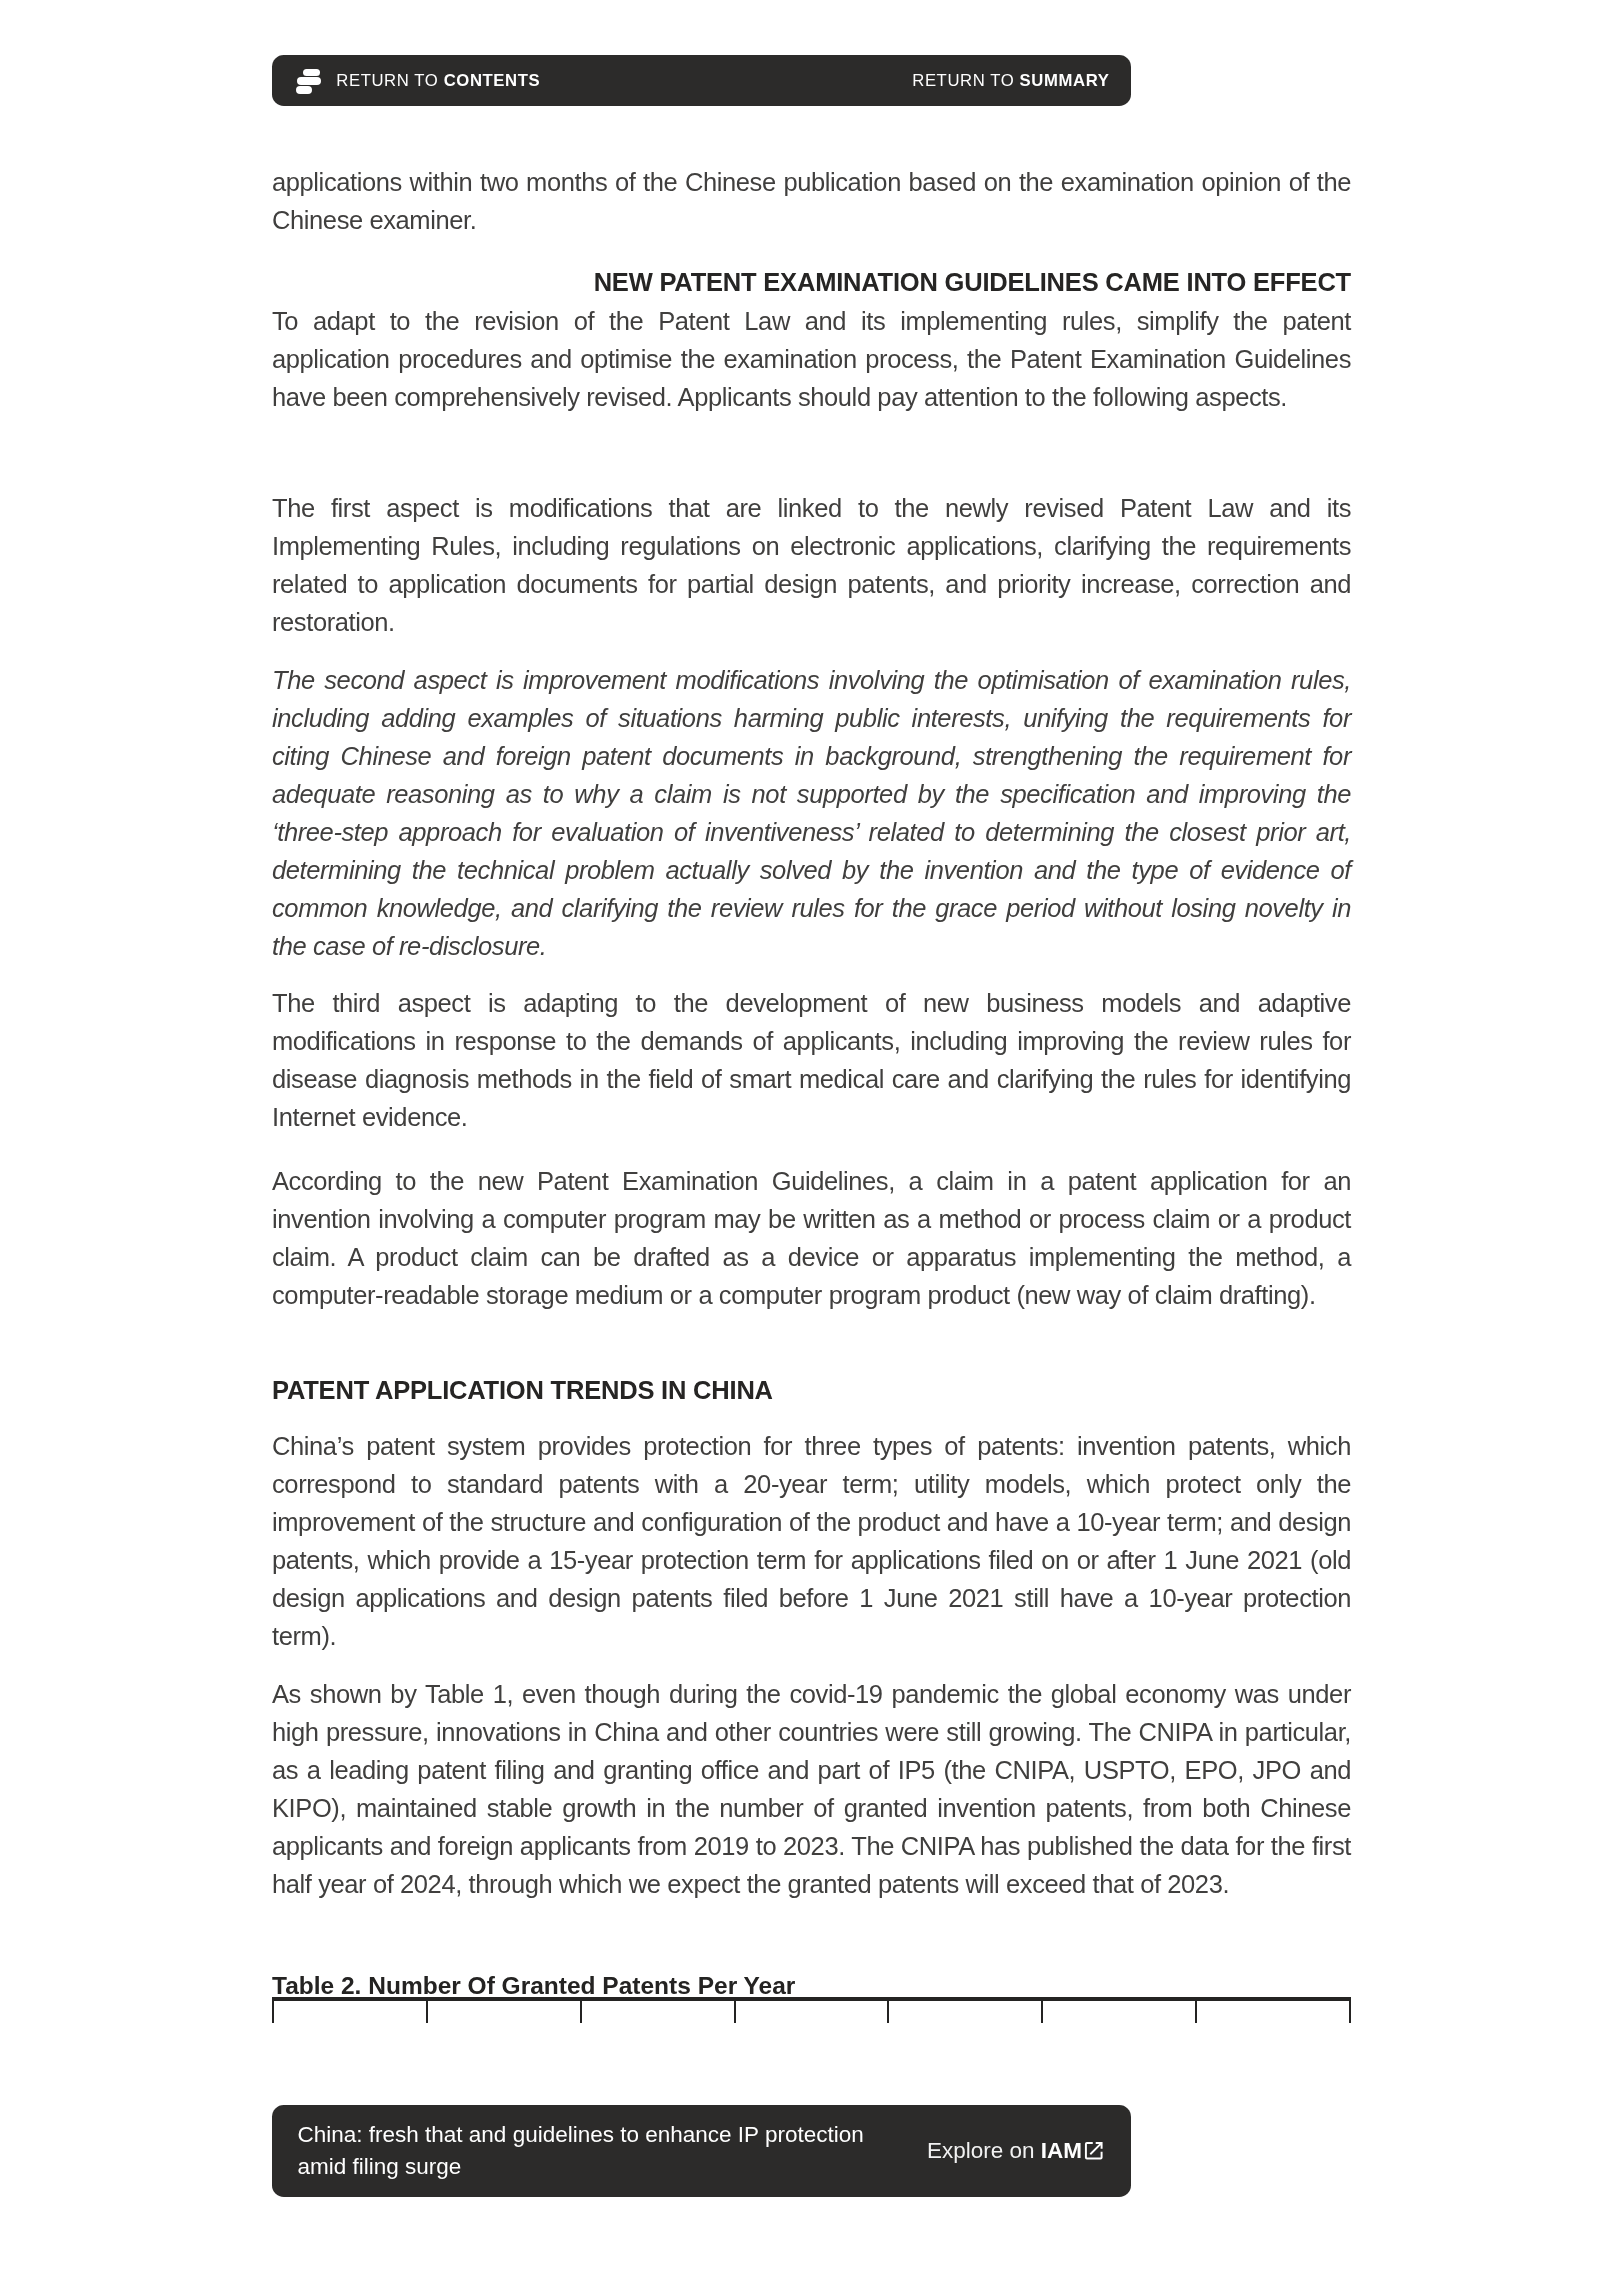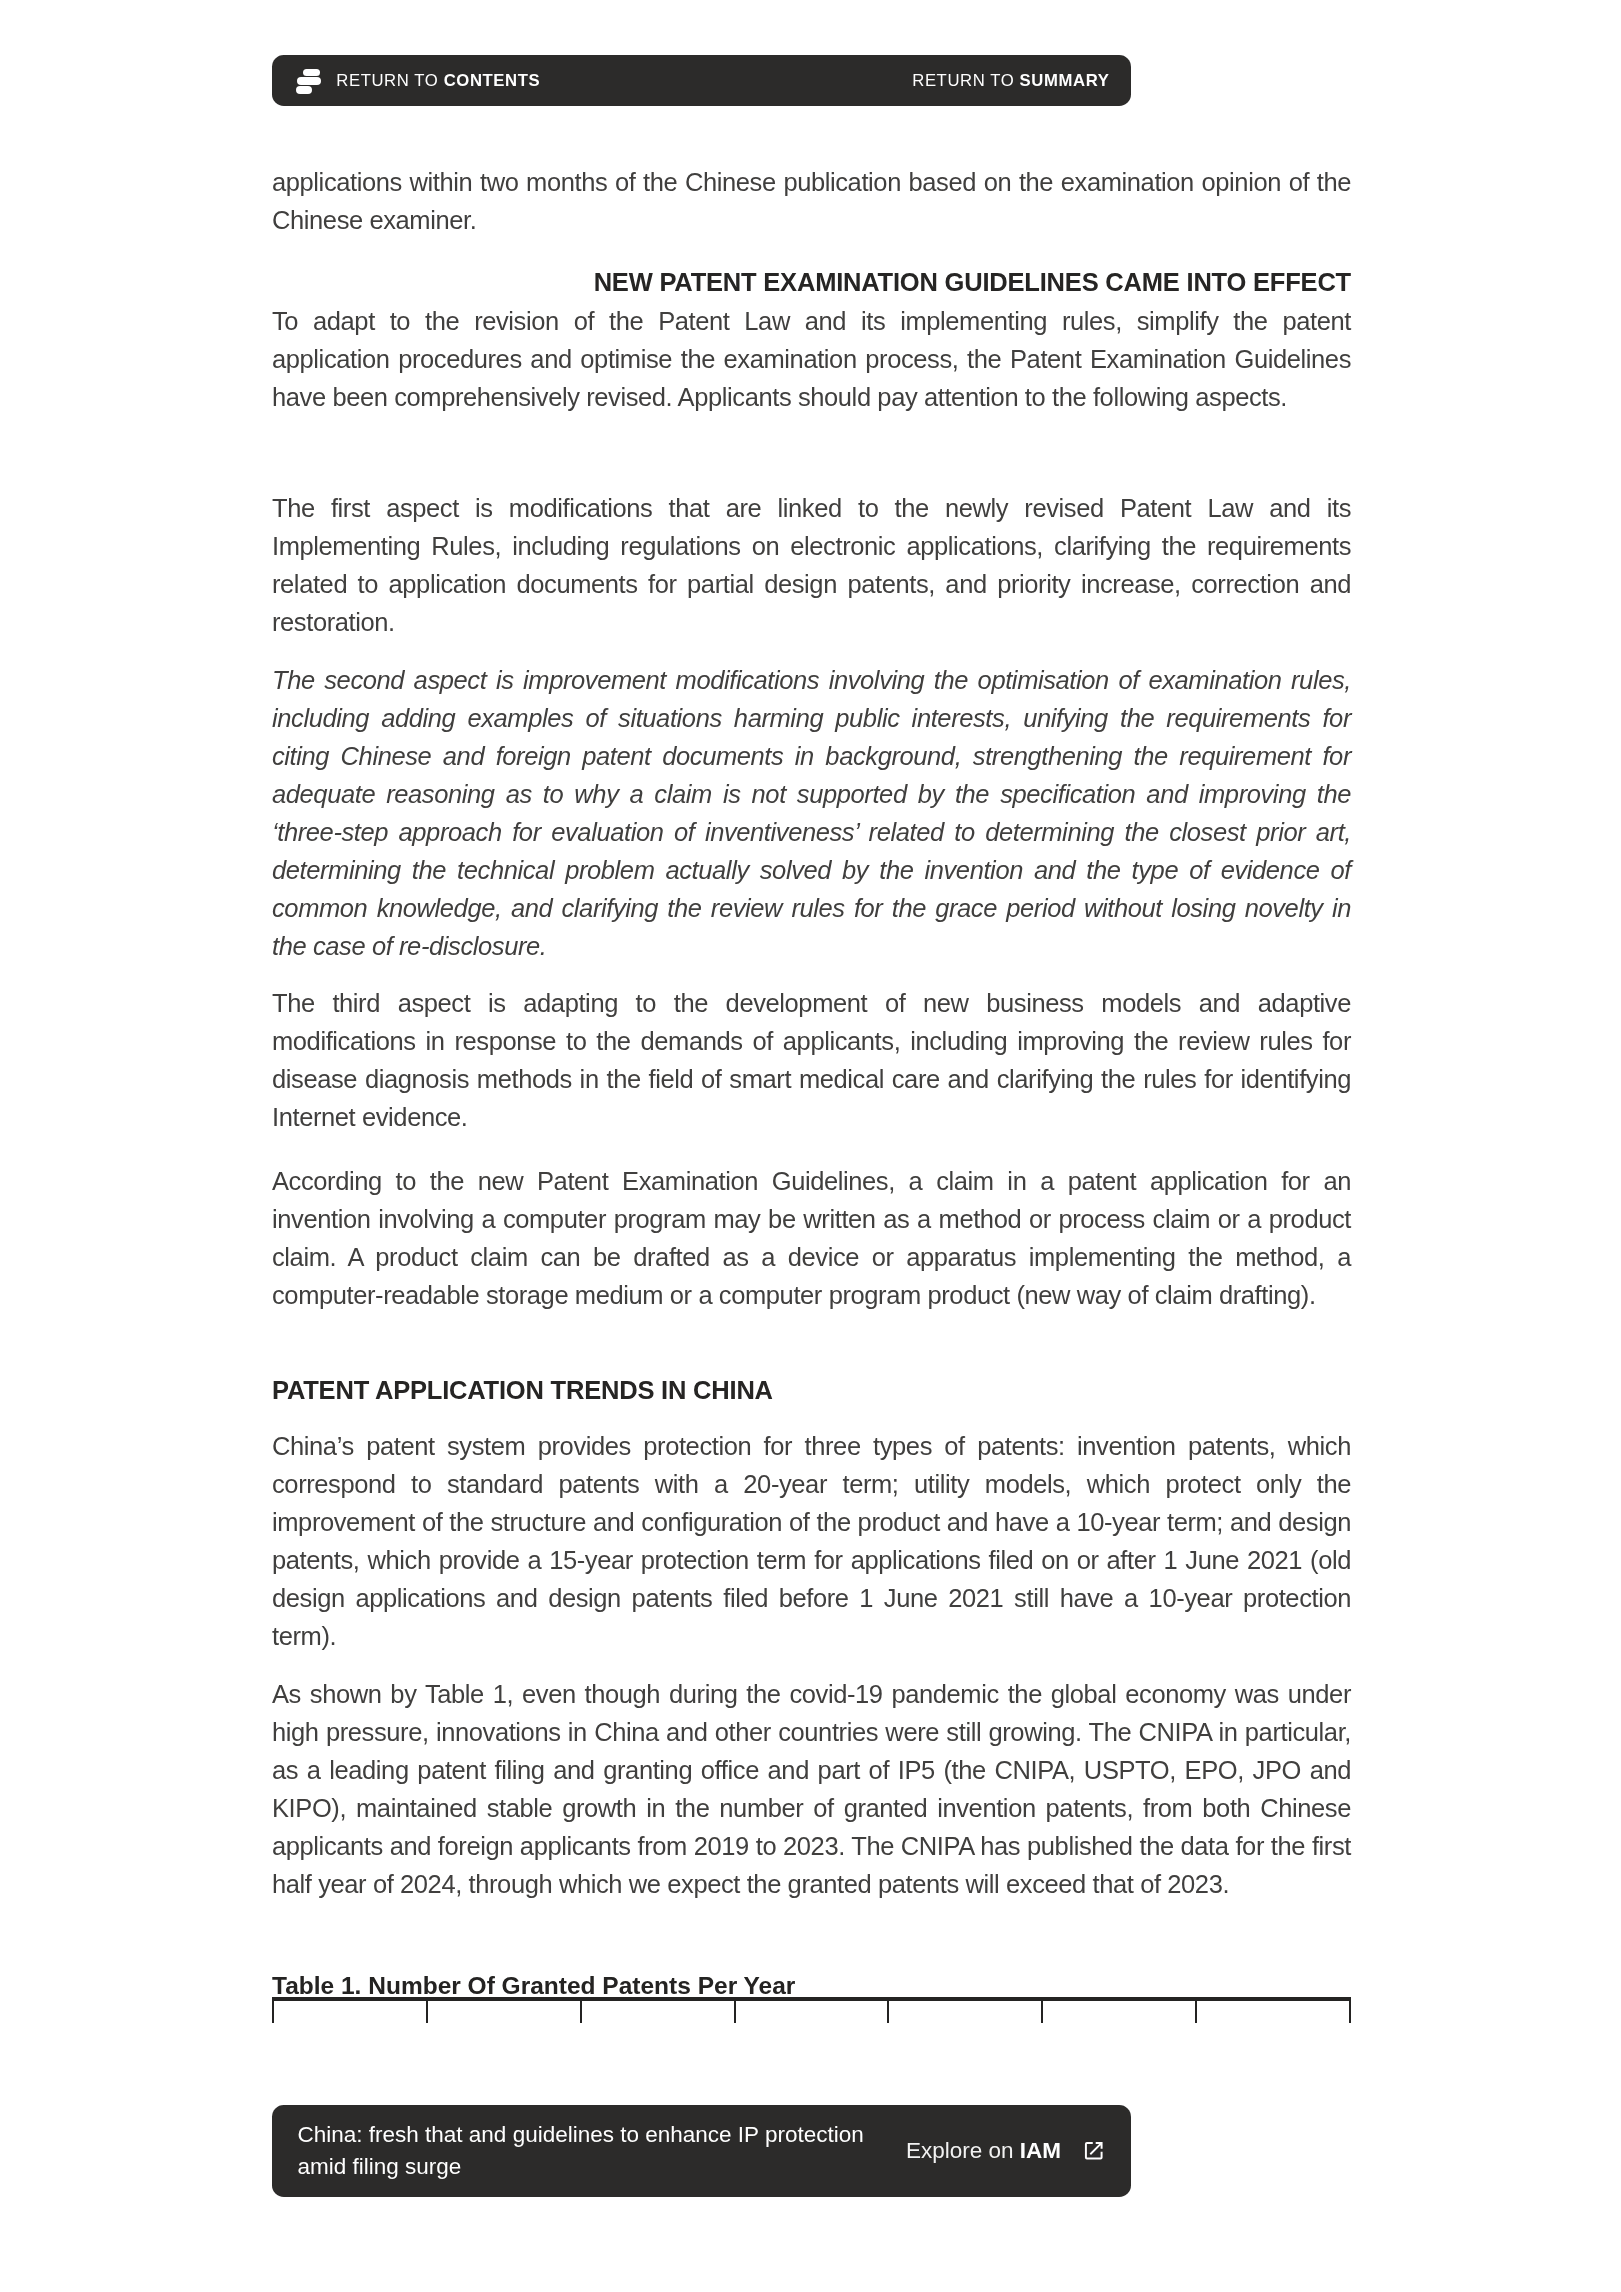--- a/index.html
+++ b/index.html
@@ -57,21 +57,21 @@
     border-top: 4.9px solid #242322;
     display: flex;
   }
   .tcell { flex: 1 1 0; border-left: 2px solid #242322; }
   .tcell:last-child { border-right: 2px solid #242322; }
 
   
   .bottombar { top: 2105px; height: 92px; padding: 0 25.5px; }
   .footer-title { font-size: 22.5px; line-height: 32px; font-weight: 400; color: #ffffff; }
   .explore-link {
-    display: flex; align-items: center; gap: 21px;
+    display: flex; align-items: center; gap: 0;
     color: #f2f2f2; text-decoration: none; cursor: pointer;
     font-size: 22.5px; font-weight: 400;
   }
   .explore-link b { color: #ffffff; font-weight: 700; }
   .ext-icon { width: 23.5px; height: 23.5px; display: block; }
 </style>
 </head>
 <body>
 
 <div class="page">
@@ -102,21 +102,21 @@
   <p class="blk para p3">The first aspect is modifications that are linked to the newly revised Patent Law and its Implementing Rules, including regulations on electronic applications, clarifying the requirements related to application documents for partial design patents, and priority increase, correction and restoration.</p>
   <p class="blk para p4">The second aspect is improvement modifications involving the optimisation of examination rules, including adding examples of situations harming public interests, unifying the requirements for citing Chinese and foreign patent documents in background, strengthening the requirement for adequate reasoning as to why a claim is not supported by the specification and improving the ‘three-step approach for evaluation of inventiveness’ related to determining the closest prior art, determining the technical problem actually solved by the invention and the type of evidence of common knowledge, and clarifying the review rules for the grace period without losing novelty in the case of re-disclosure.</p>
   <p class="blk para p5">The third aspect is adapting to the development of new business models and adaptive modifications in response to the demands of applicants, including improving the review rules for disease diagnosis methods in the field of smart medical care and clarifying the rules for identifying Internet evidence.</p>
   <p class="blk para p6">According to the new Patent Examination Guidelines, a claim in a patent application for an invention involving a computer program may be written as a method or process claim or a product claim. A product claim can be drafted as a device or apparatus implementing the method, a computer-readable storage medium or a computer program product (new way of claim drafting).</p>
 
   <h2 class="blk hding h2">PATENT APPLICATION TRENDS IN CHINA</h2>
 
   <p class="blk para p7">China’s patent system provides protection for three types of patents: invention patents, which correspond to standard patents with a 20-year term; utility models, which protect only the improvement of the structure and configuration of the product and have a 10-year term; and design patents, which provide a 15-year protection term for applications filed on or after 1 June 2021 (old design applications and design patents filed before 1 June 2021 still have a 10-year protection term).</p>
   <p class="blk para p8">As shown by Table 1, even though during the covid-19 pandemic the global economy was under high pressure, innovations in China and other countries were still growing. The CNIPA in particular, as a leading patent filing and granting office and part of IP5 (the CNIPA, USPTO, EPO, JPO and KIPO), maintained stable growth in the number of granted invention patents, from both Chinese applicants and foreign applicants from 2019 to 2023. The CNIPA has published the data for the first half year of 2024, through which we expect the granted patents will exceed that of 2023.</p>
 
-  <p class="blk tcaption">Table 1. Number Of Granted Patents Per Year</p>
+  <p class="blk tcaption">Table 2. Number Of Granted Patents Per Year</p>
   <div class="blk table-stub">
       <div class="tcell"></div>
       <div class="tcell"></div>
       <div class="tcell"></div>
       <div class="tcell"></div>
       <div class="tcell"></div>
       <div class="tcell"></div>
       <div class="tcell"></div>
     </div>
 

